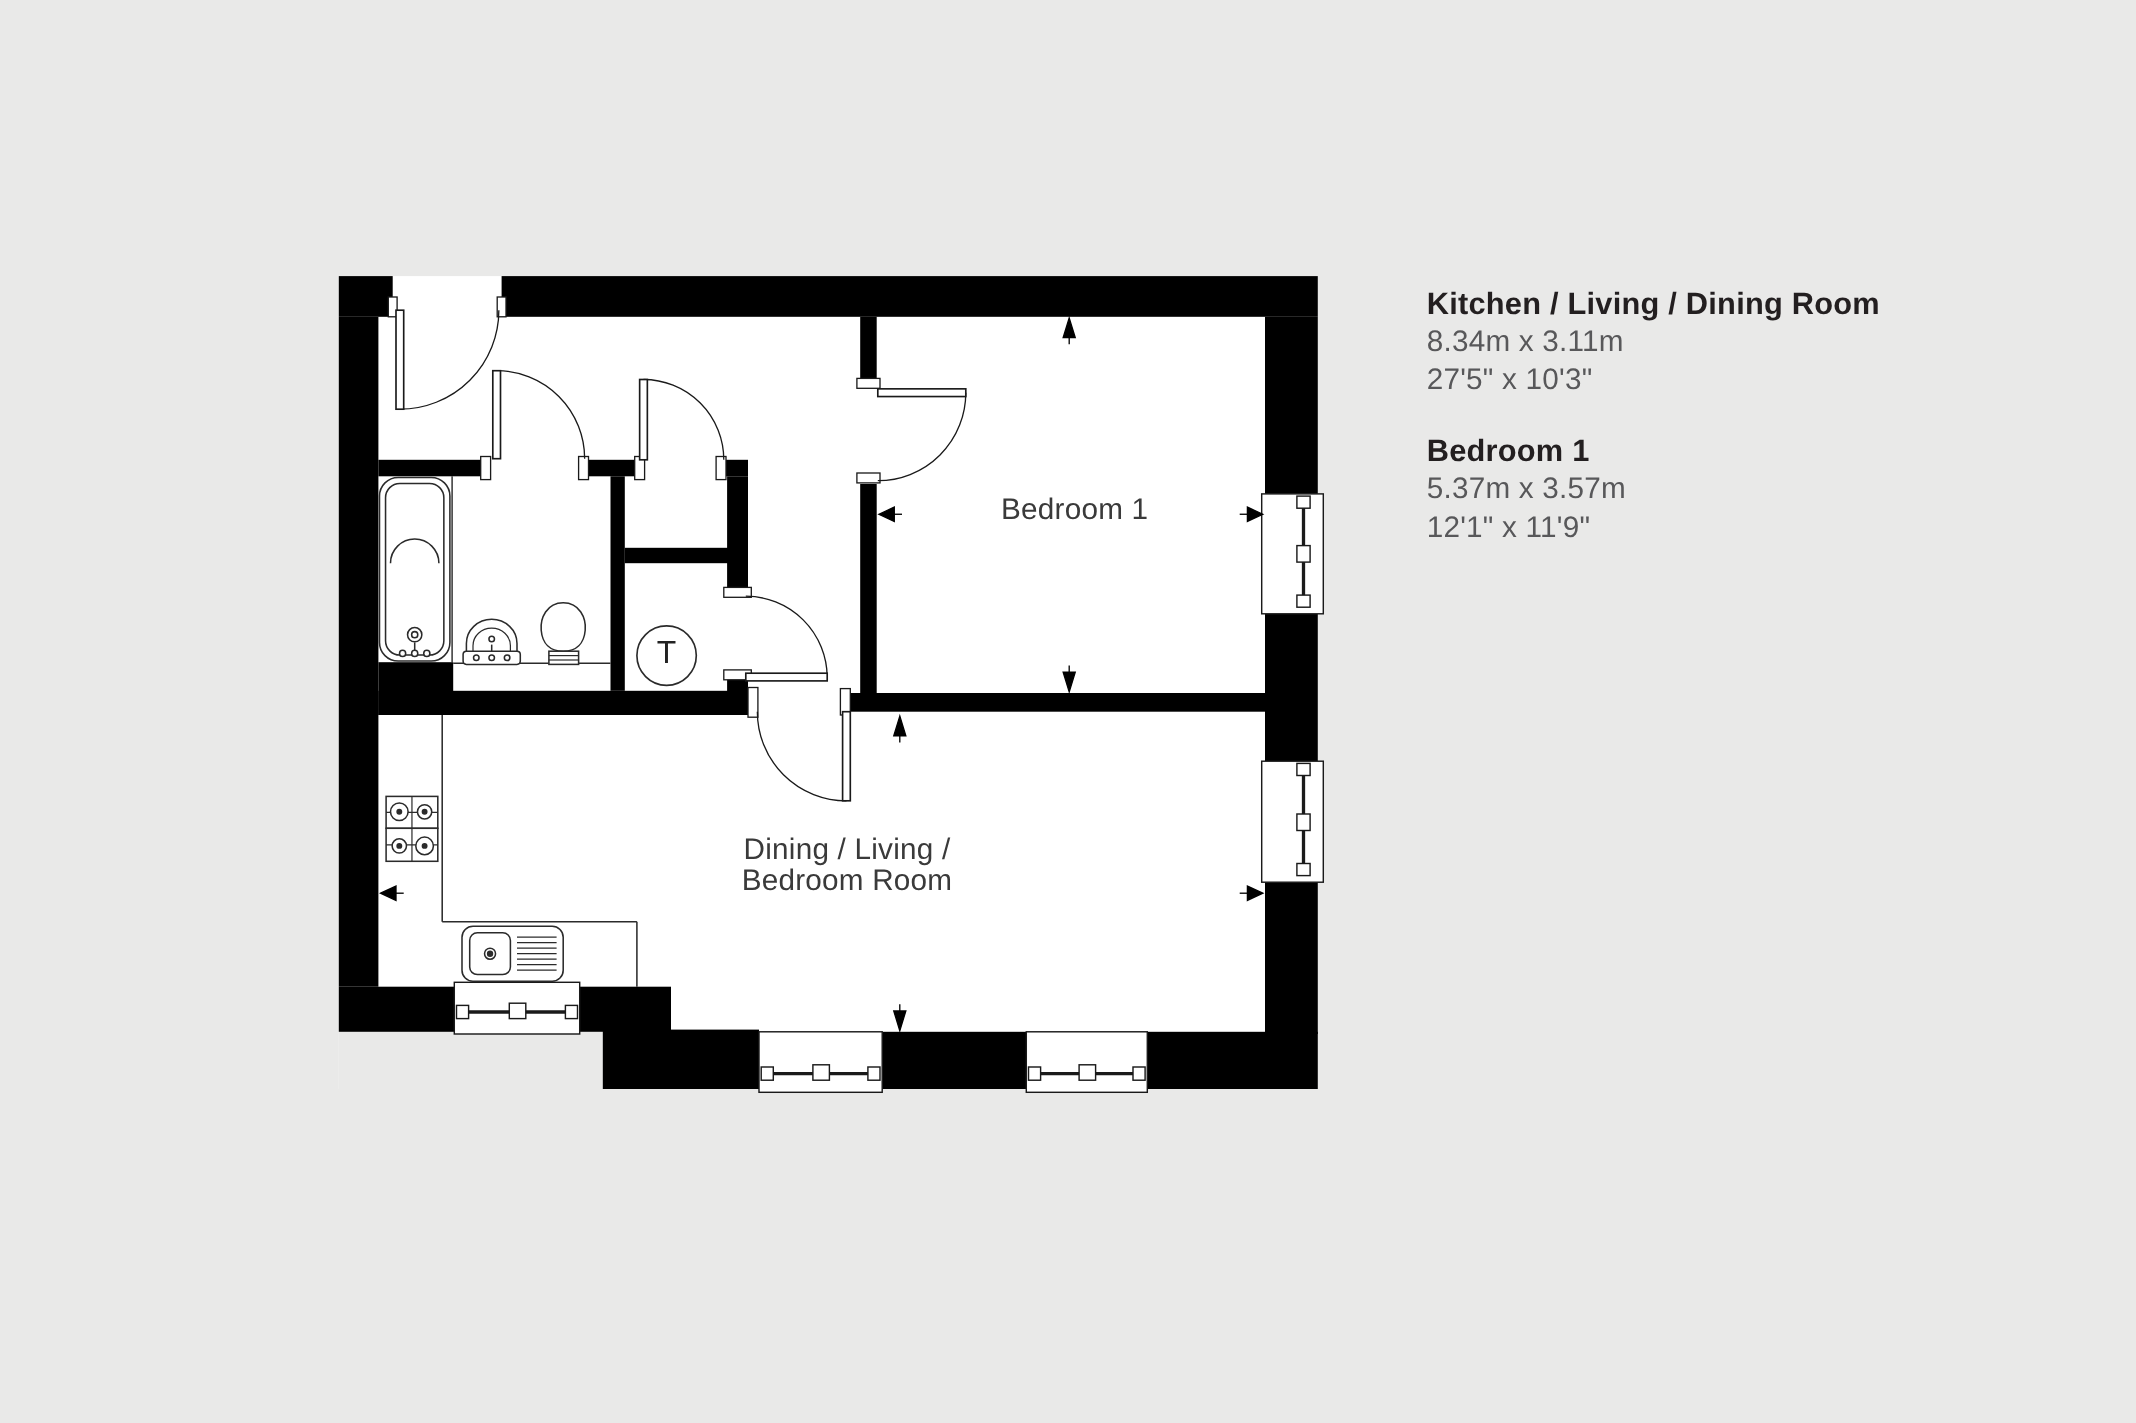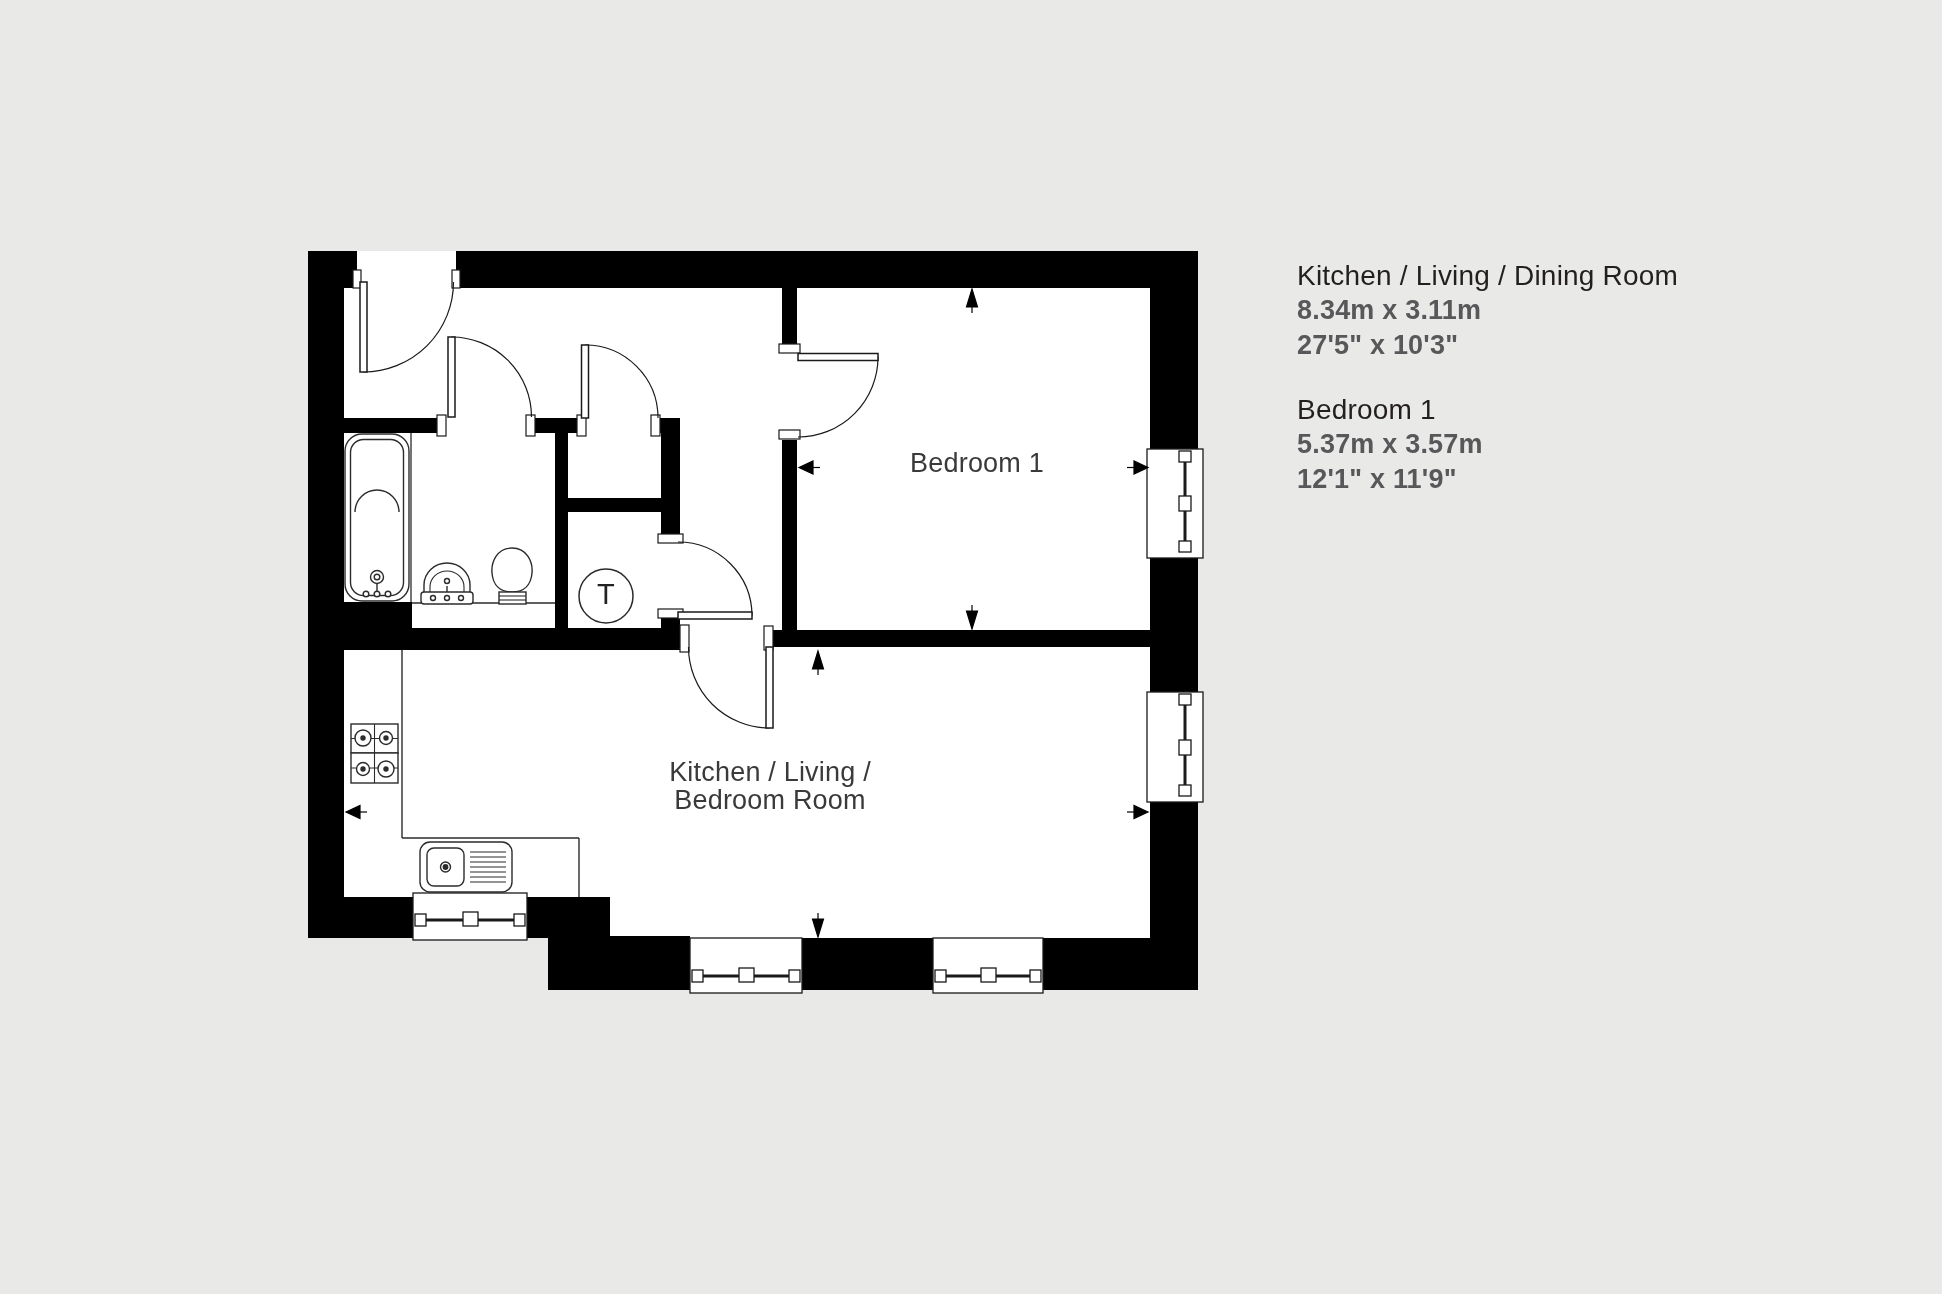--- a/index.html
+++ b/index.html
@@ -19,25 +19,25 @@
     letter-spacing:.2px;
   }
   #tank-label{
     position:absolute;
     left:576px;top:580px;width:60px;
     text-align:center;
     font-size:29px;color:#222;
   }
   .spec-block{position:absolute;left:1297px;width:560px;}
   .spec-block .room-name{
-    color:#231f20;font-size:28px;font-weight:normal;
+    color:#231f20;font-size:28px;font-weight:bold;
     line-height:34px;letter-spacing:.2px;
   }
   .spec-block .room-dim{
-    color:#58585a;font-size:27px;line-height:35px;letter-spacing:.2px;font-weight:bold;
+    color:#58585a;font-size:27px;line-height:35px;letter-spacing:.2px;
   }
   #spec-1{top:259px;}
   #spec-2{top:393px;}
 </style>
 </head>
 <body>
 
 <svg id="plan-svg" width="1942" height="1294" viewBox="0 0 1942 1294" xmlns="http://www.w3.org/2000/svg">
 
   <g>
@@ -263,21 +263,21 @@
         <line x1="818" y1="913" x2="818" y2="919"></line>
     </g>
   </g>
 </svg>
 
 <div class="plan-label" id="tank-label">T</div>
 
 <div class="plan-label" style="left:877px;top:449px;width:200px;">Bedroom 1</div>
 
 <div class="plan-label" style="left:645px;top:758px;width:250px;">
-  <div>Kitchen / Living /</div>
+  <div>Dining / Living /</div>
   <div>Bedroom Room</div>
 </div>
 
 <div class="spec-block" id="spec-1">
   <div class="room-name">Kitchen / Living / Dining Room</div>
   <div class="room-dim">8.34m x 3.11m</div>
   <div class="room-dim">27'5" x 10'3"</div>
 </div>
 
 <div class="spec-block" id="spec-2">

